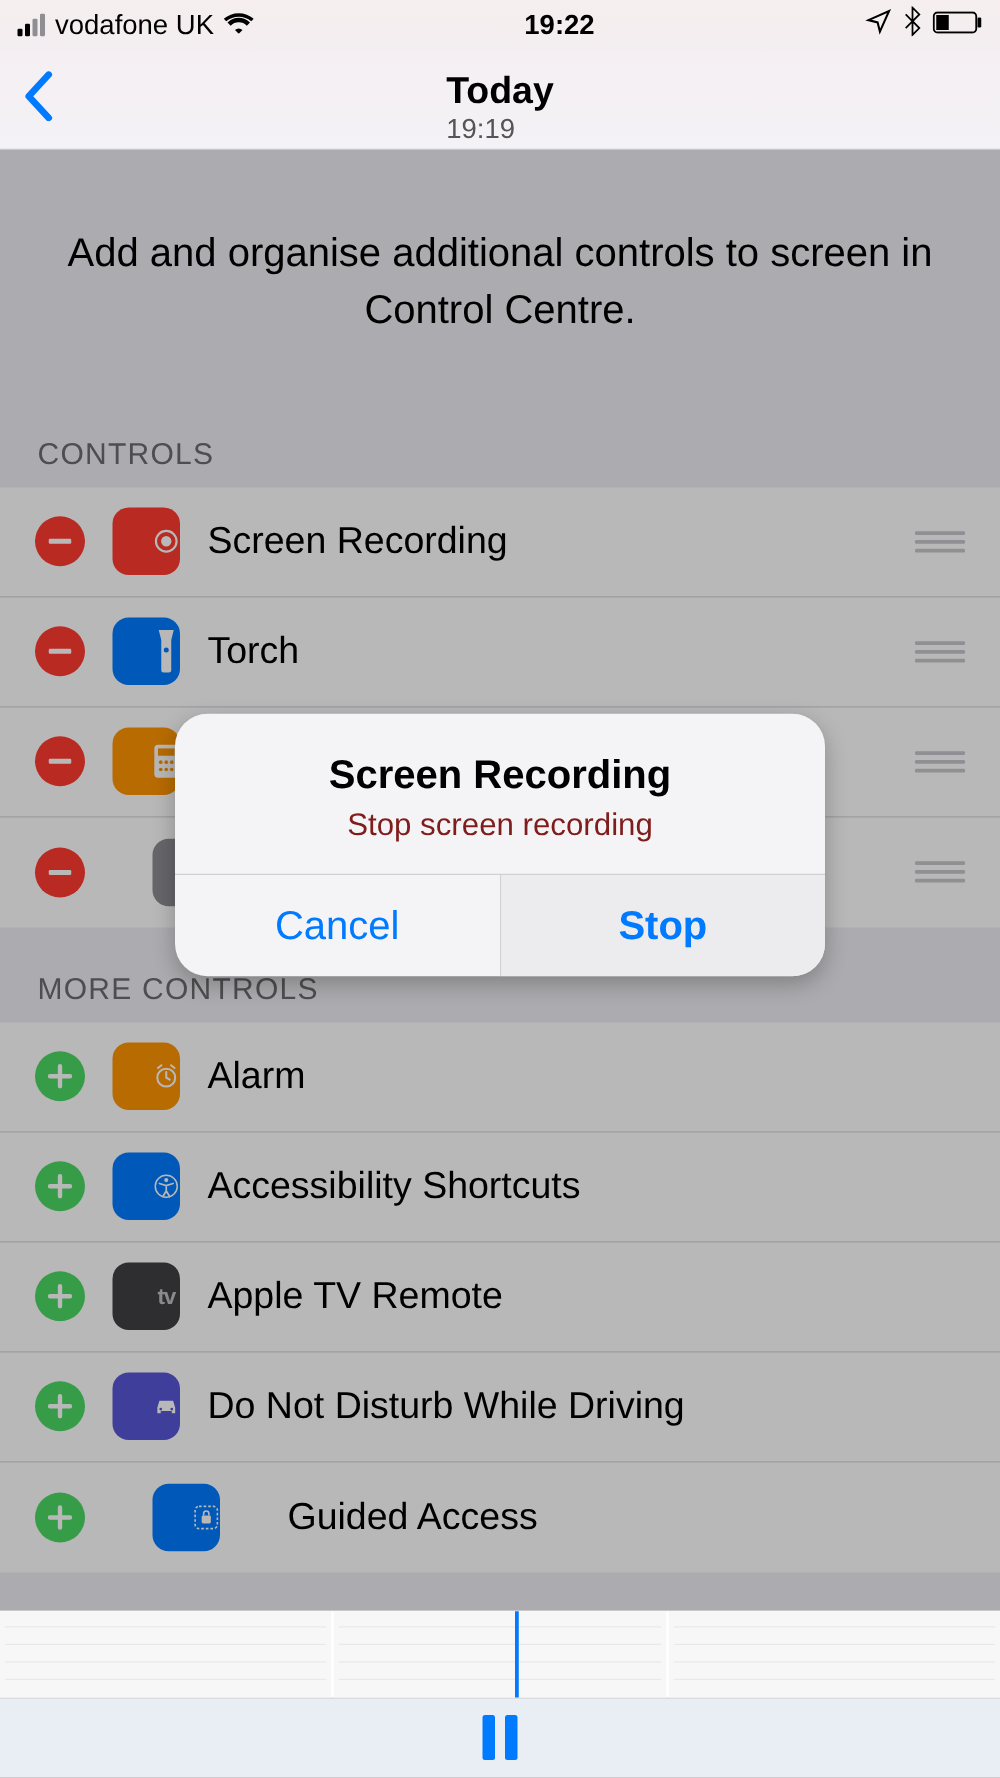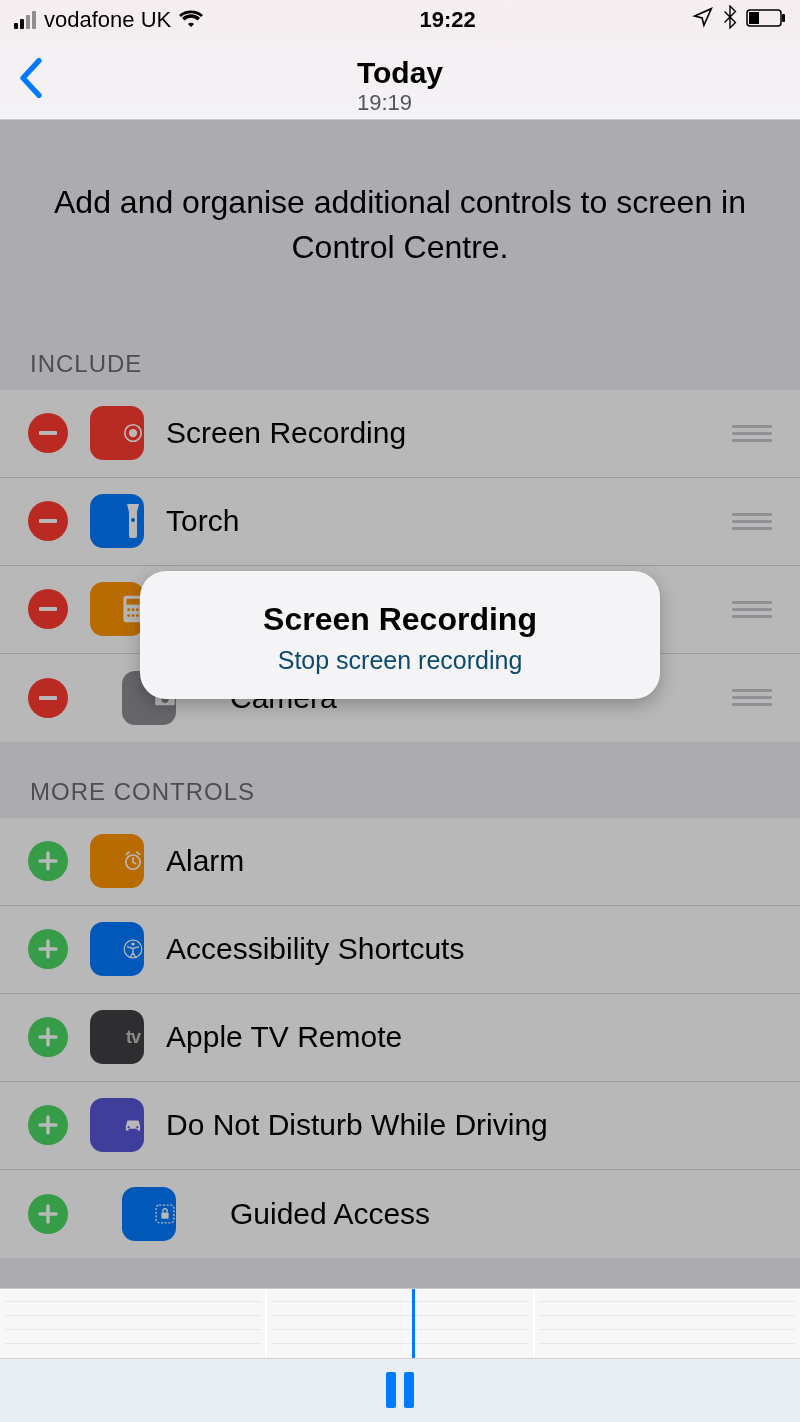--- a/index.html
+++ b/index.html
@@ -88,21 +88,21 @@
   }
 
   
   .alert {
     position:absolute; width:520px; left:140px; top:571px;
     background:#f4f4f6; border-radius:26px; overflow:hidden;
     box-shadow:0 6px 18px rgba(0,0,0,0.25);
   }
   .alert-body { padding:30px 20px 24px; text-align:center; }
   .alert-title { font-size:32px; font-weight:600; margin-bottom:8px; }
-  .alert-msg   { font-size:25px; color:#0c4a6e; }
+  .alert-msg   { font-size:25px; color:#7f1d1d; }
   .alert-buttons { display:flex; border-top:1px solid #d0d0d4; }
   .alert-buttons div {
     flex:1; text-align:center; padding:22px 0;
     font-size:32px; color:#007aff;
   }
   .alert-buttons div:first-child { border-right:1px solid #d0d0d4; }
   .alert-buttons .bold { font-weight:600; background:#ecebee; }
 
   
   .player {
@@ -184,21 +184,21 @@
   </div>
   <div class="nav-title">
     <div class="t1">Today</div>
     <div class="t2">19:19</div>
   </div>
 </div>
 
 <div class="content">
   <div class="intro">Add and organise additional controls to screen in Control Centre.</div>
 
-  <div class="section-header">INCLUDE</div>
+  <div class="section-header">CONTROLS</div>
 
   <div class="list">
     <div class="row">
       <div class="action-btn action-remove">
           <div class="bar"></div>
         </div>
       <div class="app-icon ic-record">
         <svg width="32" height="32" viewBox="0 0 32 32">
             <circle cx="16" cy="16" r="12" fill="none" stroke="#fff" stroke-width="2.5"></circle>
             <circle cx="16" cy="16" r="6" fill="#fff"></circle>
@@ -346,20 +346,24 @@
   </div>
 </div>
 
 <div class="dim"></div>
 
 <div class="alert">
   <div class="alert-body">
     <div class="alert-title">Screen Recording</div>
     <div class="alert-msg">Stop screen recording</div>
   </div>
+  <div class="alert-buttons">
+    <div>Cancel</div>
+    <div class="bold">Stop</div>
+  </div>
 </div>
 
 <div class="player">
   <div class="thumb-row">
     <div class="thumb"></div>
     <div class="thumb"></div>
     <div class="thumb"></div>
   </div>
   <div class="playhead"></div>
   <div class="play-ctrl">

